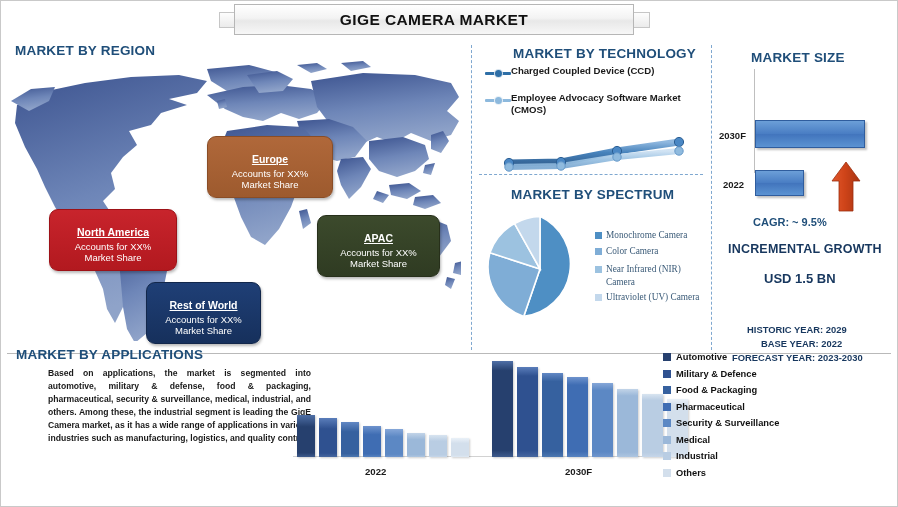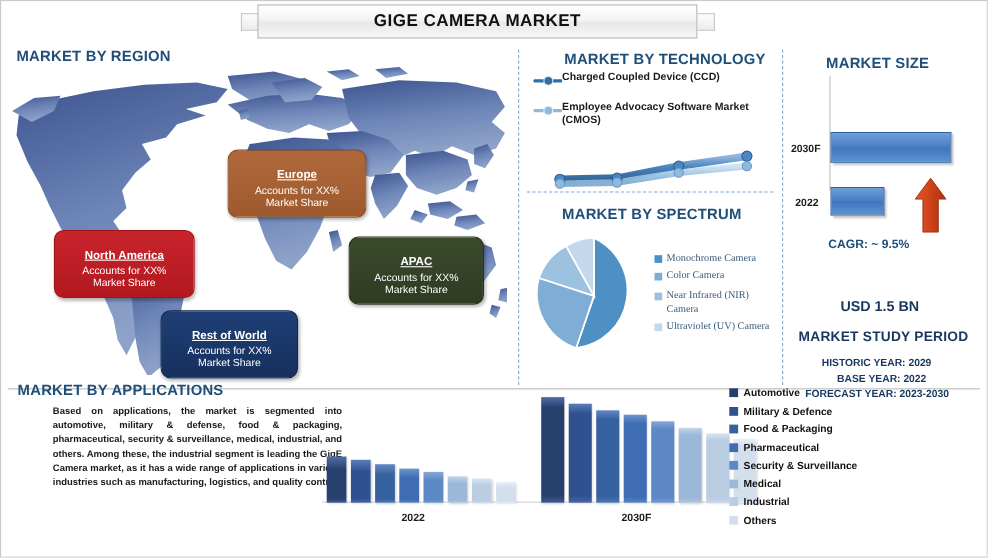--- a/index.html
+++ b/index.html
@@ -76,21 +76,21 @@
 
   #rb-na { left: 48px; top: 145px; width: 128px;
            background: linear-gradient(to bottom,#c8242c,#b2191f);
            border: 1px solid #9d1117; margin-top: 25px; }
   #rb-eu { left: 206px; top: 97px; width: 126px;
            background: linear-gradient(to bottom,#b0683a,#9d5a2e);
            border: 1px solid #8a4d26; }
   #rb-ap { left: 316px; top: 176px; width: 123px;
            background: linear-gradient(to bottom,#3c4a2c,#2f3b22);
            border: 1px solid #27301b; }
-  #rb-rw { left: 145px; top: 243px; width: 125px;
+  #rb-rw { left: 145px; top: 243px; width: 115px;
            background: linear-gradient(to bottom,#1f3f76,#16305c);
            border: 1px solid #12274b; }
 
   
   #tech-panel { position: absolute; left: 470px; top: 38px; width: 240px; height: 135px; }
   .legend-row { position: absolute; display: flex; align-items: flex-start; }
   .legend-row .marker { flex: 0 0 auto; position: relative; width: 26px; height: 10px; margin-top: 3px; }
   .legend-row .marker .ln {
     position: absolute; left: 0; top: 4px; width: 26px; height: 3px; border-radius: 1px;
   }
@@ -340,22 +340,22 @@
           <stop offset="0%" stop-color="#e2582c"></stop>
             <stop offset="45%" stop-color="#cf4419"></stop>
           <stop offset="100%" stop-color="#a83412"></stop>
         </linearGradient>
       </defs>
       <path d="M16,1 L30,20 L23,20 L23,50 L9,50 L9,20 L2,20 Z" fill="url(#arrGrad)" stroke="#9a2f0f" stroke-width="0.8"></path>
     </svg>
 
     <div class="ms-cagr" style="left:42px;top:177px;">CAGR:  ~ 9.5%</div>
 
+    <div class="ms-big sec-head" style="left:17px;top:203px;font-size:12.5px;">INCREMENTAL GROWTH</div>
     <div class="ms-big" style="left:53px;top:232px;color:#17375e;">USD 1.5 BN</div>
-    <div class="ms-big sec-head" style="left:15px;top:260px;font-size:12.5px;">MARKET STUDY PERIOD</div>
     <div class="ms-small" style="left:36px;top:285px;">HISTORIC YEAR: 2029</div>
     <div class="ms-small" style="left:50px;top:299px;">BASE YEAR: 2022</div>
     <div class="ms-small" style="left:21px;top:313px;">FORECAST YEAR: 2023-2030</div>
   </div>
 
   <div id="apps-panel">
     <div class="sec-head" style="left:15px;top:10px;">MARKET BY APPLICATIONS</div>
     <div id="apps-text">Based on applications, the market is segmented into automotive, military &amp; defense, food &amp; packaging, pharmaceutical, security &amp; surveillance, medical, industrial, and others. Among these, the industrial segment is leading the GigE Camera market, as it has a wide range of applications in various industries such as manufacturing, logistics, and quality control.</div>
 
     <div id="apps-chart">

